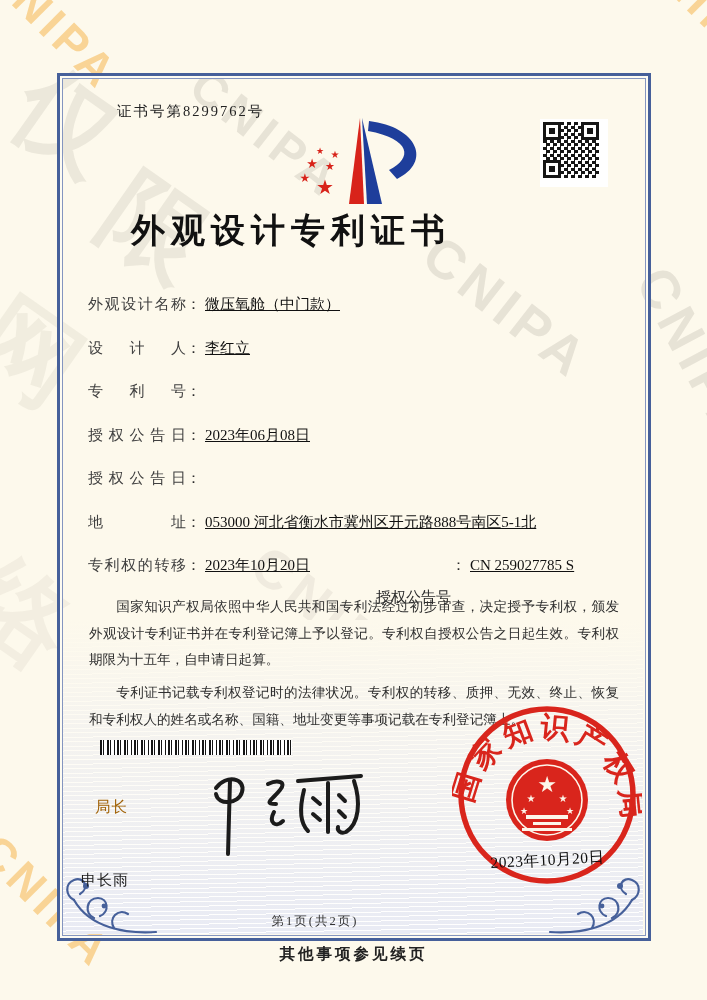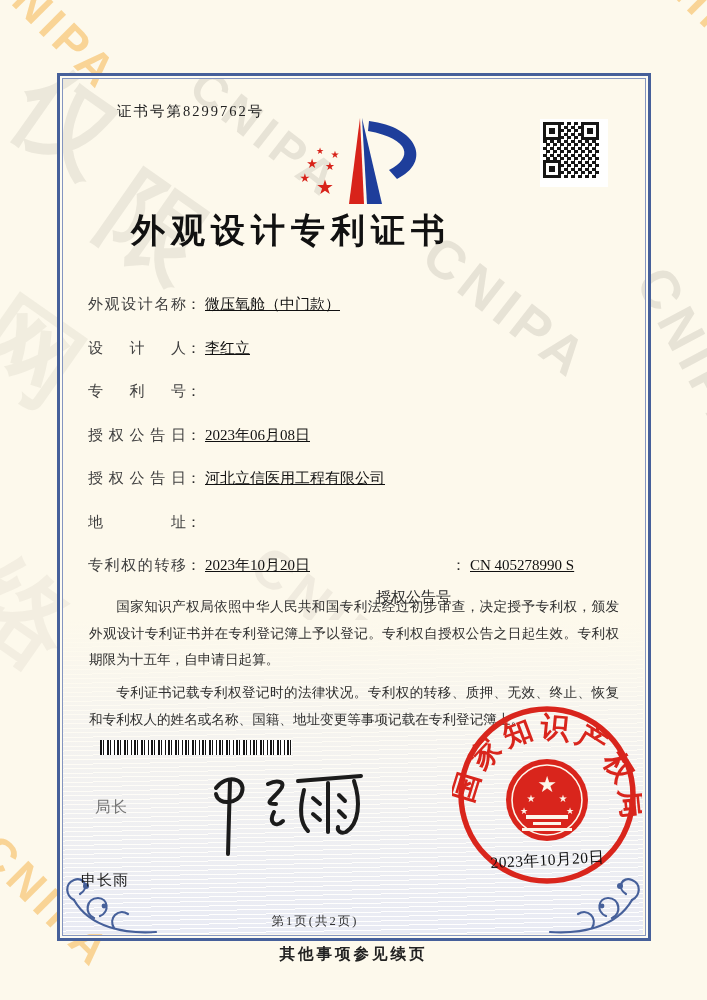--- a/index.html
+++ b/index.html
@@ -44,21 +44,21 @@
   
   .legal{position:absolute;left:89px;top:594px;width:530px;font-size:13.6px;
          line-height:1.96;text-align:justify;color:#2f2f2f;}
   .legal p{margin:0 0 6px 0;text-indent:2em;}
   
   .barcode{position:absolute;left:100px;top:740px;width:192px;height:15px;
      background:repeating-linear-gradient(90deg,#141414 0 2px,#fff 2px 3px,#141414 3px 4px,
        #fff 4px 7px,#141414 7px 9px,#fff 9px 10px,#141414 10px 11px,#fff 11px 14px,
        #141414 14px 15px,#fff 15px 17px);}
   
-  .role{position:absolute;left:95px;top:797px;font-size:15.5px;color:#737373;letter-spacing:1px;}
+  .role{position:absolute;left:95px;top:797px;font-size:15.5px;color:#a16207;letter-spacing:1px;}
   .name{position:absolute;left:81px;top:827px;font-size:15px;color:#1a1a1a;letter-spacing:1px;margin-top:44px;}
   .sig{position:absolute;left:198px;top:766px;}
   
   .seal{position:absolute;left:452px;top:700px;width:190px;height:190px;}
   .seal-date{position:absolute;left:455px;top:850px;width:185px;text-align:center;
      font-size:15.5px;color:#0e0e0e;letter-spacing:.5px;transform:rotate(-3deg);}
   
   .pageno{position:absolute;left:0;top:913px;width:630px;text-align:center;
      font-size:12.5px;letter-spacing:2px;color:#333;}
   .contnote{position:absolute;left:0;top:944px;width:707px;text-align:center;
@@ -150,34 +150,34 @@
         <span class="fcolon">：</span>
     </div>
     <div class="frow">
       <span class="flabel">授权公告日</span>
         <span class="fcolon">：</span>
       <span class="fvalue">2023年06月08日</span>
     </div>
     <div class="frow">
       <span class="flabel">授权公告日</span>
         <span class="fcolon">：</span>
-      <span class="fvalue">河北立信医用工程有限公司</span>
     </div>
     <div class="frow">
       <span class="flabel">地址</span>
         <span class="fcolon">：</span>
+      <span class="fvalue">053000 河北省衡水市冀州区开元路888号南区5-1北</span>
     </div>
     <div class="frow frow-double">
       <span class="flabel">专利权的转移</span>
         <span class="fcolon">：</span>
       <span class="fvalue">2023年10月20日</span>
       <span class="grant2">
         <span class="flabel2">授权公告号</span>
           <span class="fcolon">：</span>
-        <span class="fvalue">CN 405278990 S</span>
+        <span class="fvalue">CN 259027785 S</span>
       </span>
     </div>
   </div>
 
   <div class="legal">
     <p>国家知识产权局依照中华人民共和国专利法经过初步审查，决定授予专利权，颁发外观设计专利证书并在专利登记簿上予以登记。专利权自授权公告之日起生效。专利权期限为十五年，自申请日起算。</p>
     <p>专利证书记载专利权登记时的法律状况。专利权的转移、质押、无效、终止、恢复和专利权人的姓名或名称、国籍、地址变更等事项记载在专利登记簿上。</p>
   </div>
 
   <div class="barcode"></div>

